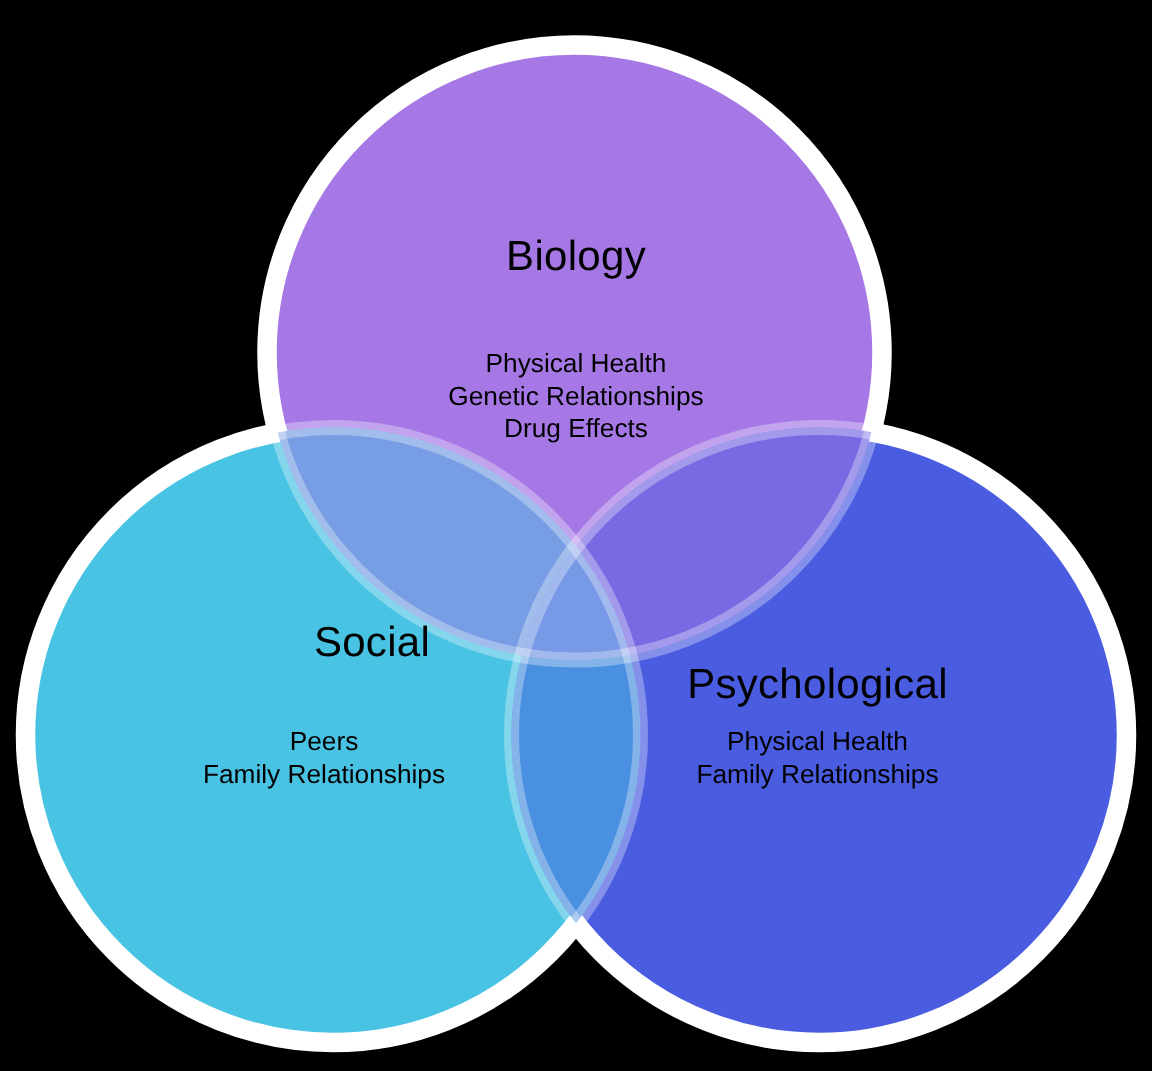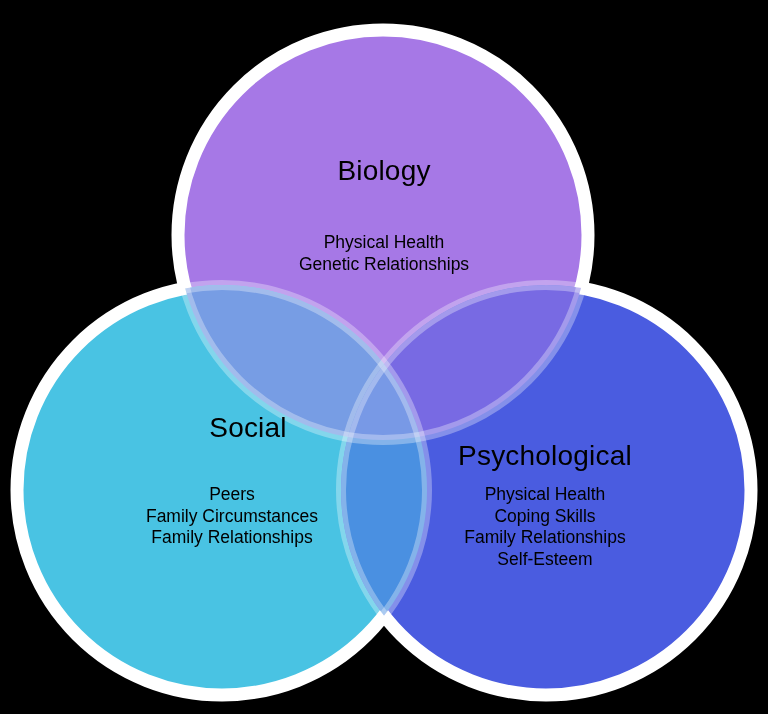--- a/index.html
+++ b/index.html
@@ -104,30 +104,28 @@
 
     <circle cx="383" cy="235" r="205" fill="none" stroke-width="13" mask="url(#maskB)" stroke="#ffffff"></circle>
     <circle cx="222" cy="490" r="205" fill="none" stroke-width="13" mask="url(#maskS)" stroke="#ffffff"></circle>
     <circle cx="546" cy="490" r="205" fill="none" stroke-width="13" mask="url(#maskP)" stroke="#ffffff"></circle>
   </svg>
 
   <div class="label-block circle-title" style="left:384px; top:155px;">Biology</div>
   <div class="label-block circle-items" style="left:384px; top:200px;">
     <div>Physical Health</div>
     <div>Genetic Relationships</div>
+    <div>Drug Effects</div>
   </div>
 
   <div class="label-block circle-title" style="left:228px; top:412px;margin-left:20px;">Social</div>
-  <div class="label-block circle-items" style="left:232px; top:452px;">
+  <div class="label-block circle-items" style="left:216px; top:452px;">
     <div>Peers</div>
-    <div>Family Circumstances</div>
     <div>Family Relationships</div>
   </div>
 
   <div class="label-block circle-title" style="left:545px; top:412px;margin-top:28px;">Psychological</div>
   <div class="label-block circle-items" style="left:545px; top:452px;">
     <div>Physical Health</div>
-    <div>Coping Skills</div>
     <div>Family Relationships</div>
-    <div>Self-Esteem</div>
   </div>
 
 </div>
 
 </body></html>

